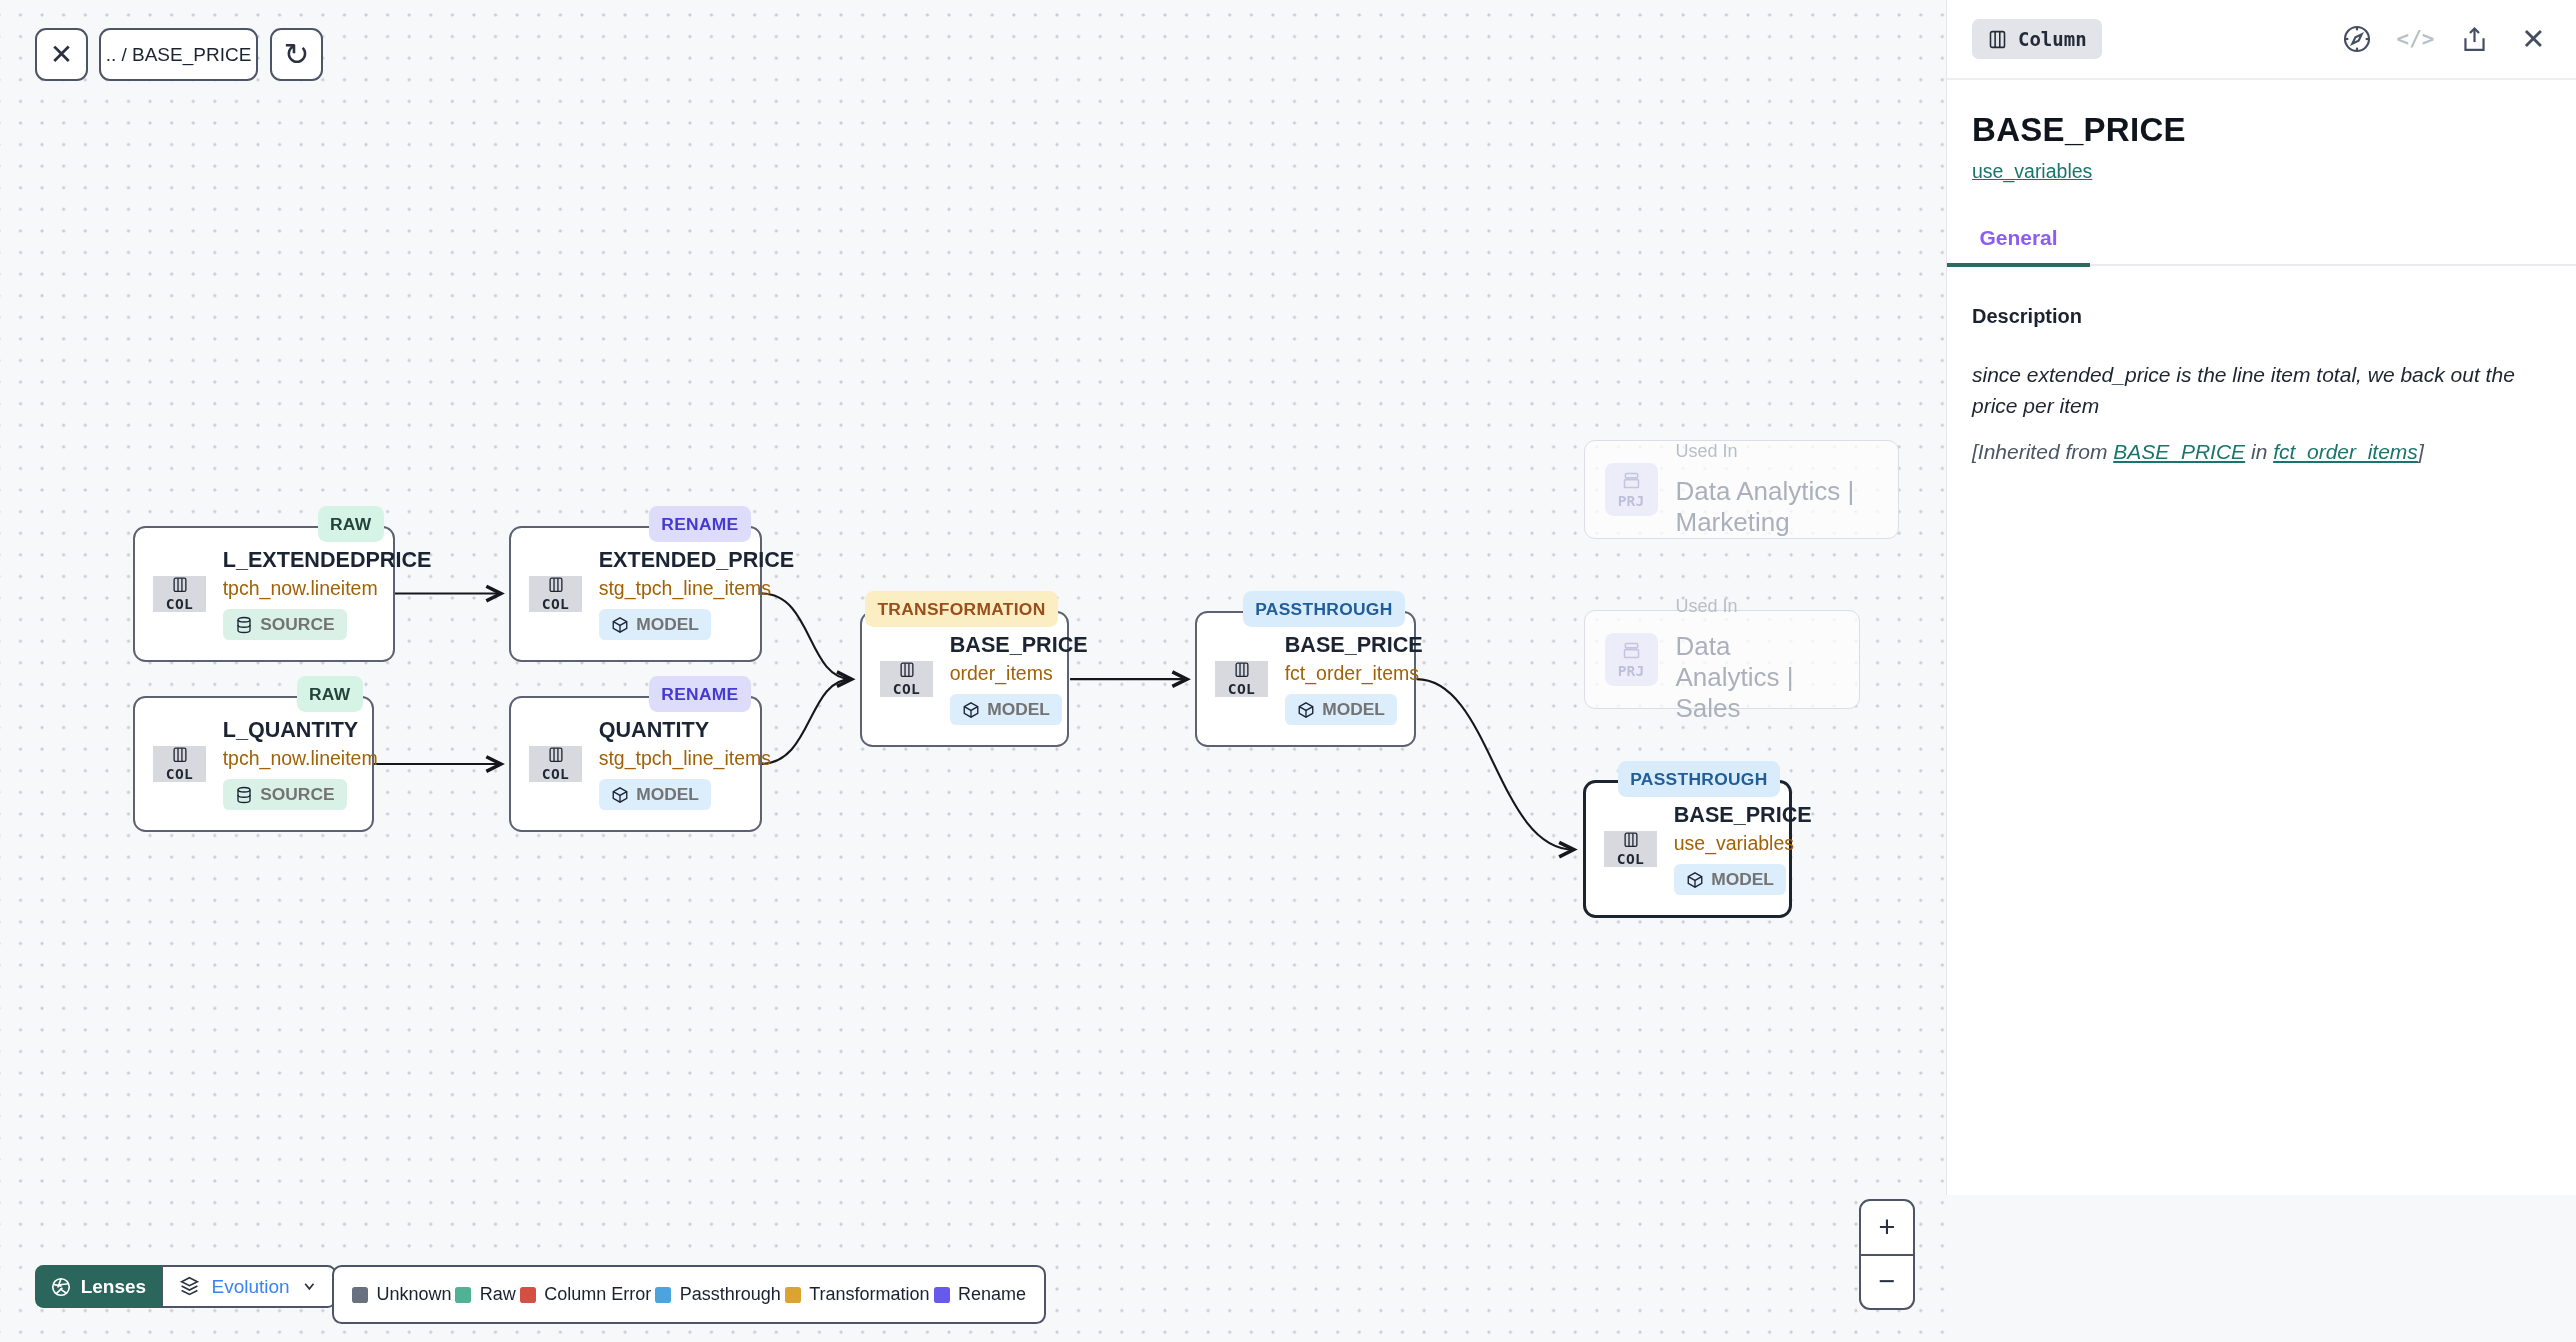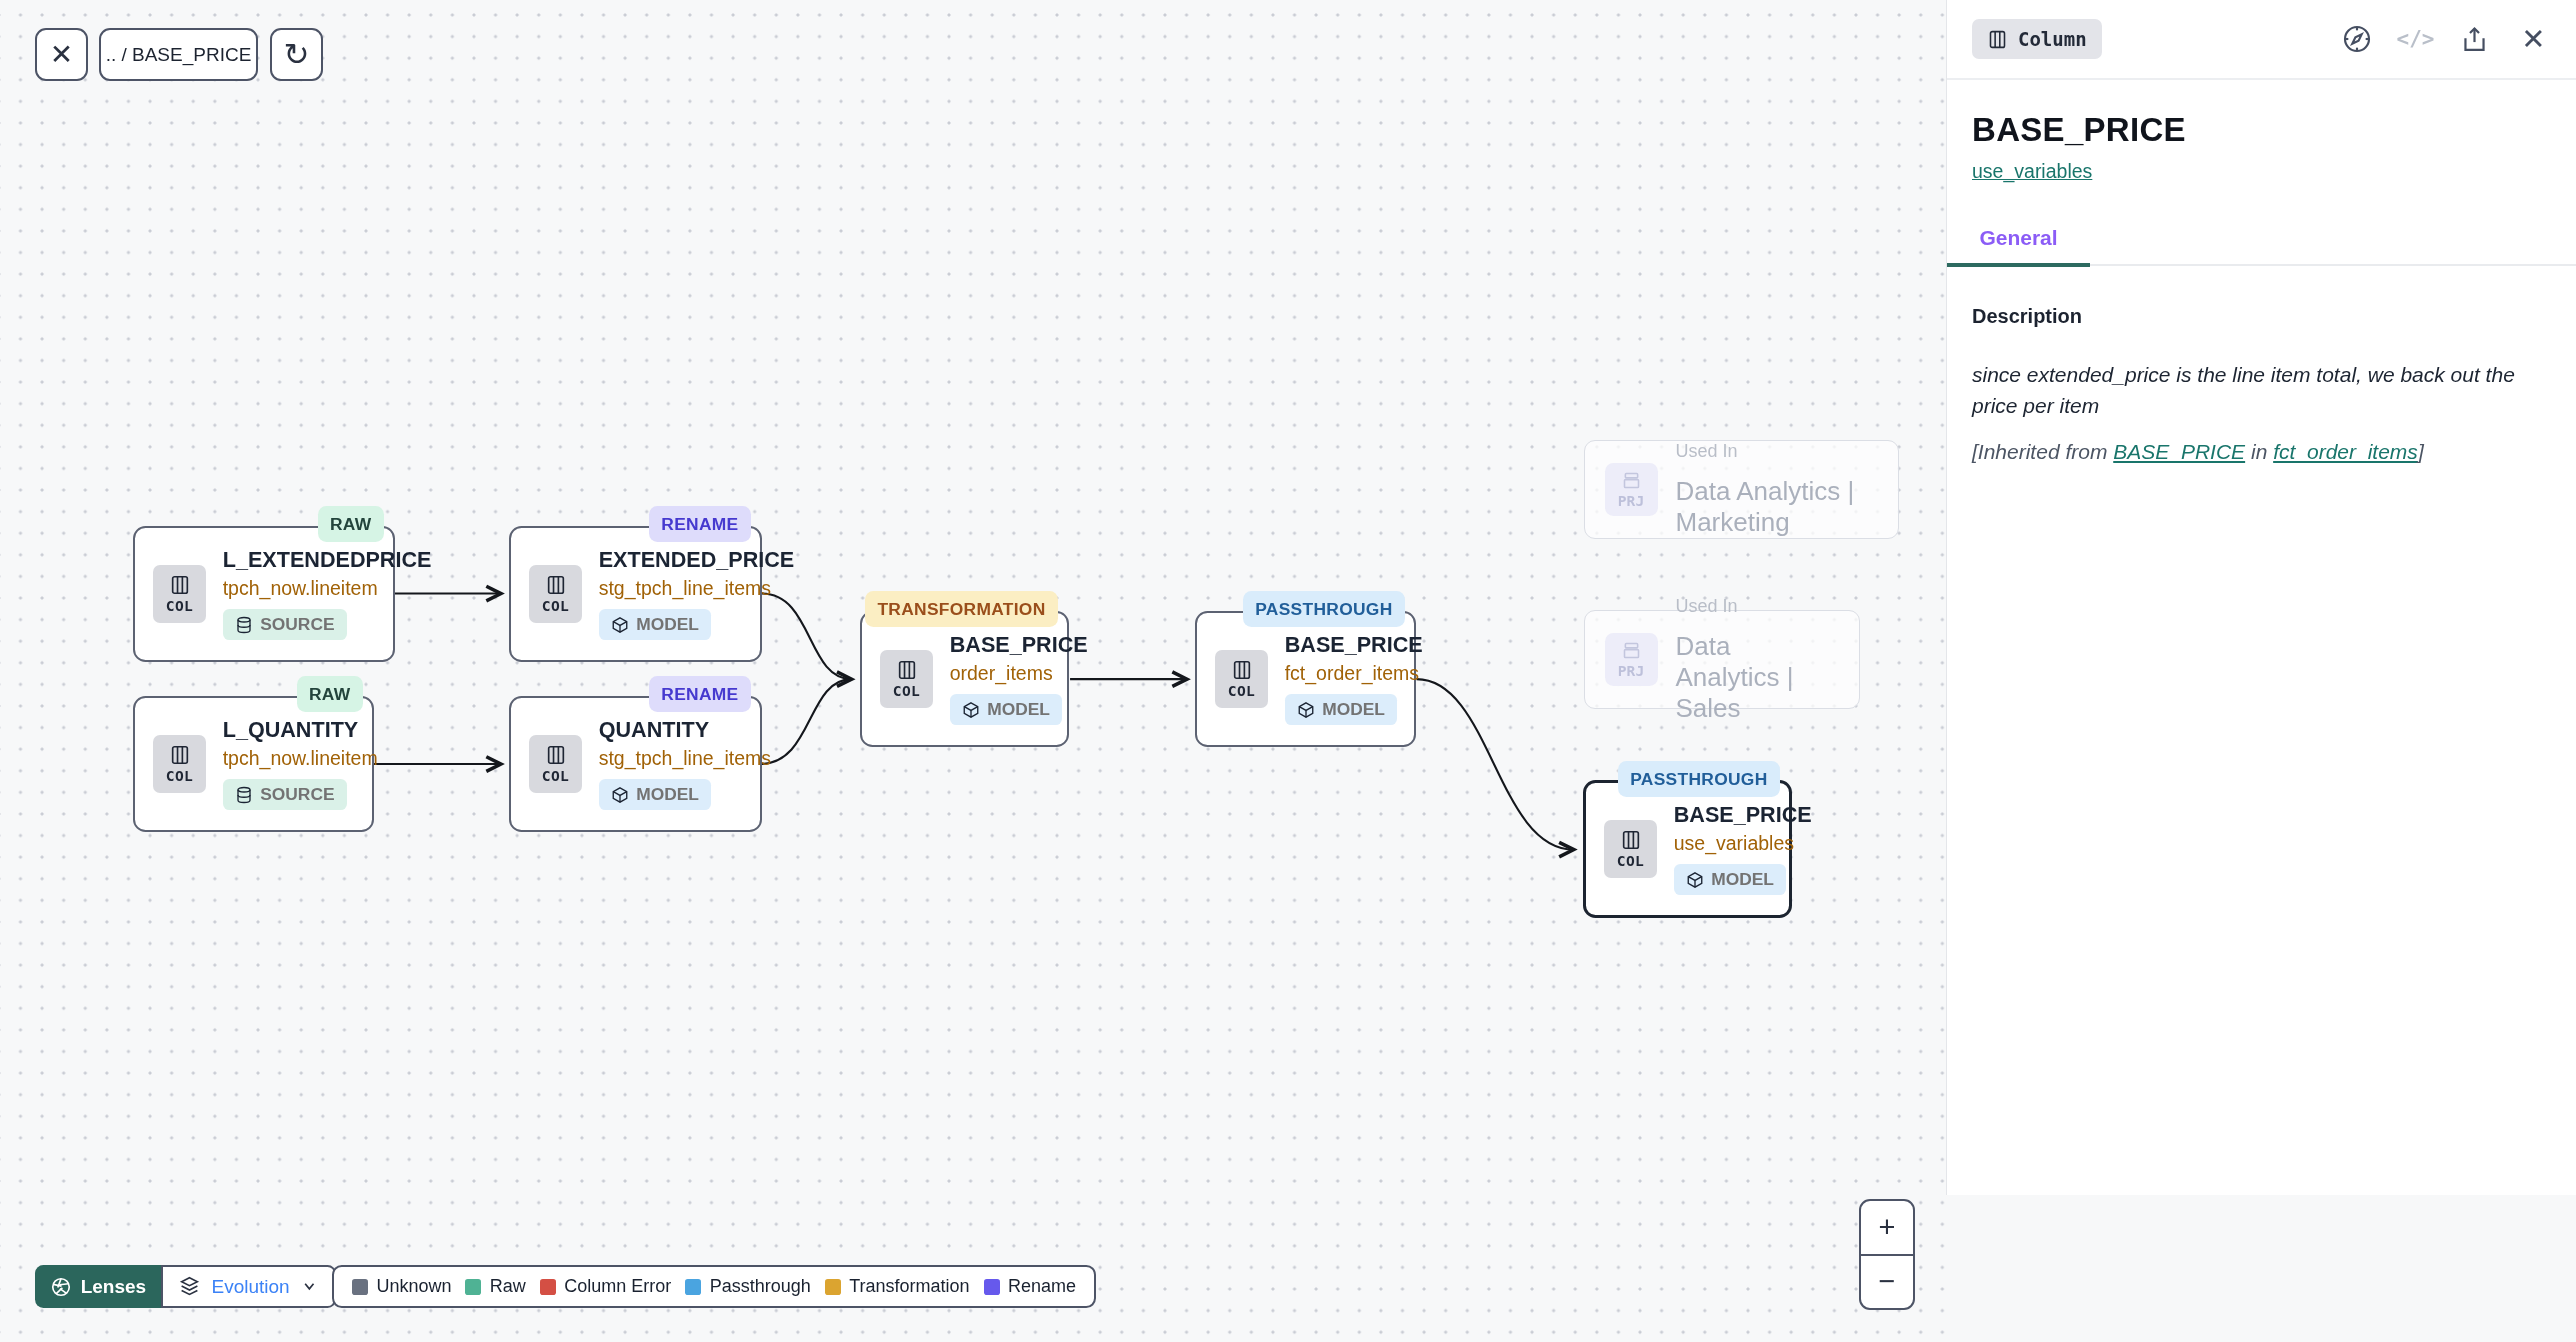--- a/index.html
+++ b/index.html
@@ -25,21 +25,21 @@
   .breadcrumb-box { left:99px; top:28px; width:159px; height:53px; font-size:19px; font-weight:500; color:#1c2330; }
   .btn-refresh { left:270px; top:28px; width:53px; height:53px; font-size:31px; }
 
   
   .node {
     position:absolute; background:#fff; border:2.1px solid #5c6272; border-radius:12.5px;
     display:flex; align-items:center; gap:16.7px; padding:0 18px; cursor:pointer;
   }
   .node.selected { border:3.5px solid #1c2430; }
   .col-badge {
-    width:53px; height:58px; background:#d8d9de; border-radius:7px; flex:0 0 auto;
+    width:53px; height:36px; background:#d8d9de; border-radius:0; flex:0 0 auto;
     display:flex; flex-direction:column; align-items:center; justify-content:center; gap:1.4px;
     color:#1f2634;
   }
   .col-badge .tlabel { font-family:"DejaVu Sans Mono", monospace; font-size:14.6px; font-weight:700; letter-spacing:0.3px; }
   .node-title { font-size:21.6px; font-weight:700; color:#1b2433; line-height:1.1; }
   .node-sub { font-size:19.5px; color:#a16207; margin-top:4.9px; }
   .pill {
     display:inline-flex; align-items:center; gap:7px; margin-top:9.7px;
     padding:4.9px 12.5px; border-radius:6.3px; font-size:17.4px; font-weight:700; color:#737373;
   }
@@ -71,22 +71,22 @@
   .lenses-group { position:absolute; left:35px; top:1265px; height:43px; display:flex; }
   .lenses-btn {
     background:#2b665c; color:#fff; border-radius:8.4px 0 0 8.4px;
     display:flex; align-items:center; gap:8.4px; padding:0 15.3px; font-size:19px; font-weight:600; cursor:pointer;
   }
   .mode-btn {
     background:#fff; border:2.1px solid #4d5466; border-radius:0 8.4px 8.4px 0; margin-left:-0.7px;
     display:flex; align-items:center; gap:11px; padding:0 16.7px; font-size:19px; color:#3b82f6; cursor:pointer;
   }
   .legend-bar {
-    position:absolute; left:332px; top:1265px; height:43px; background:#fff;
-    border:2.1px solid #4d5466; border-radius:9.7px; display:flex; align-items:center; gap:14px; padding:0 18px;
+    position:absolute; left:332px; top:1265px; height:59px; background:#fff;
+    border:2.1px solid #4d5466; border-radius:9.7px; display:flex; align-items:center; gap:4px; padding:0 18px;
   }
   .legend-item { display:flex; align-items:center; gap:8.4px; font-size:18px; color:#1a2230; }
   .swatch { width:16px; height:16px; border-radius:2.8px; display:inline-block; }
 
   .zoom-ctrl {
     position:absolute; left:1859px; top:1199px; width:56px; height:111px; background:#fff;
     border:2.1px solid #4d5466; border-radius:11px; display:flex; flex-direction:column; overflow:hidden;
   }
   .zoom-ctrl button {
     flex:1; background:none; border:none; font-size:29px; color:#2a3140; cursor:pointer;

